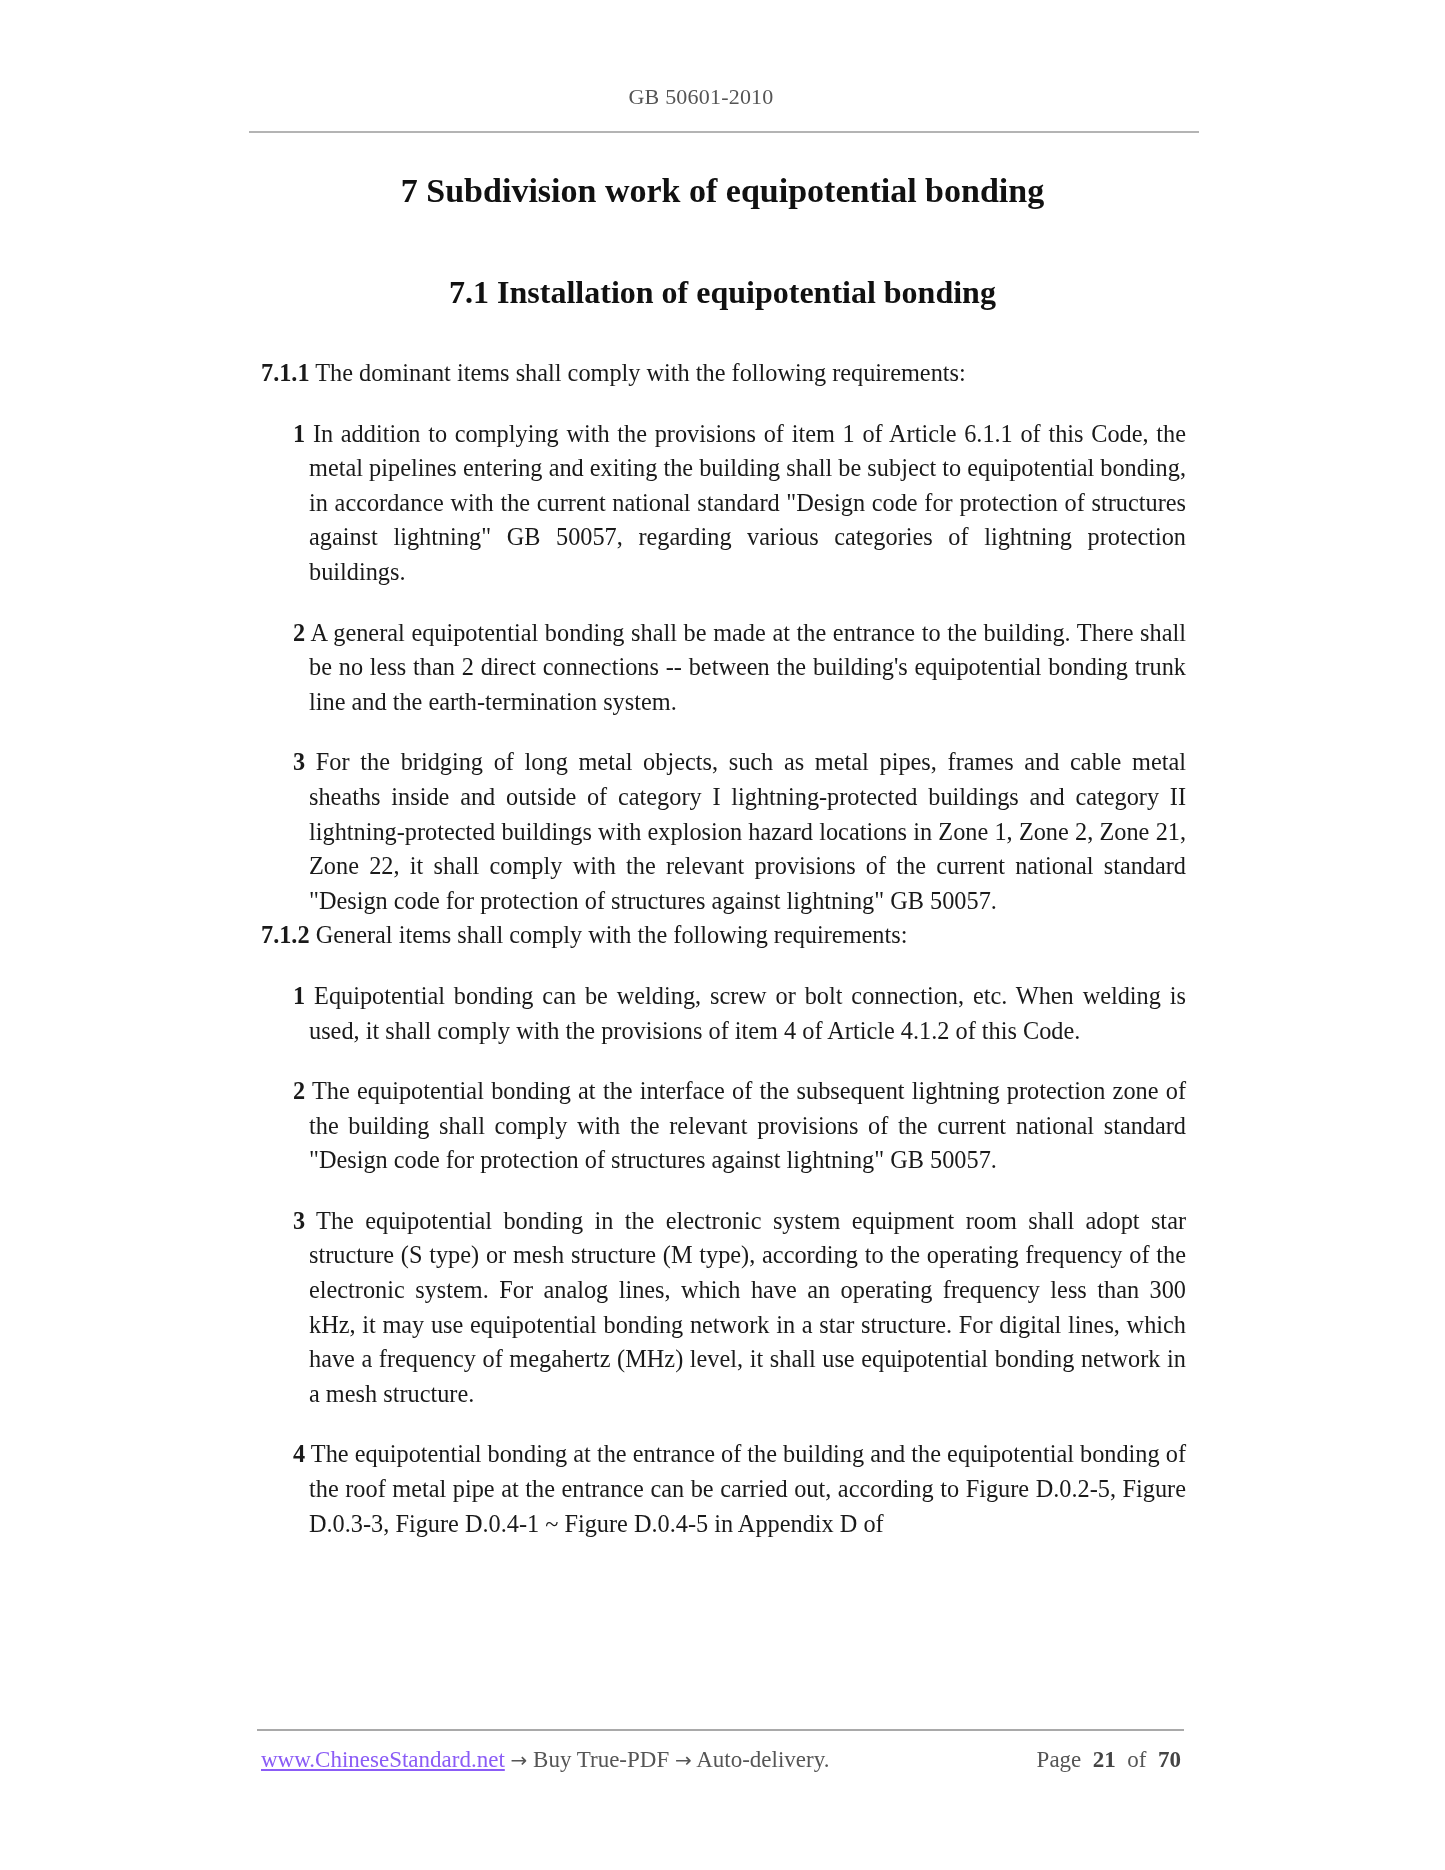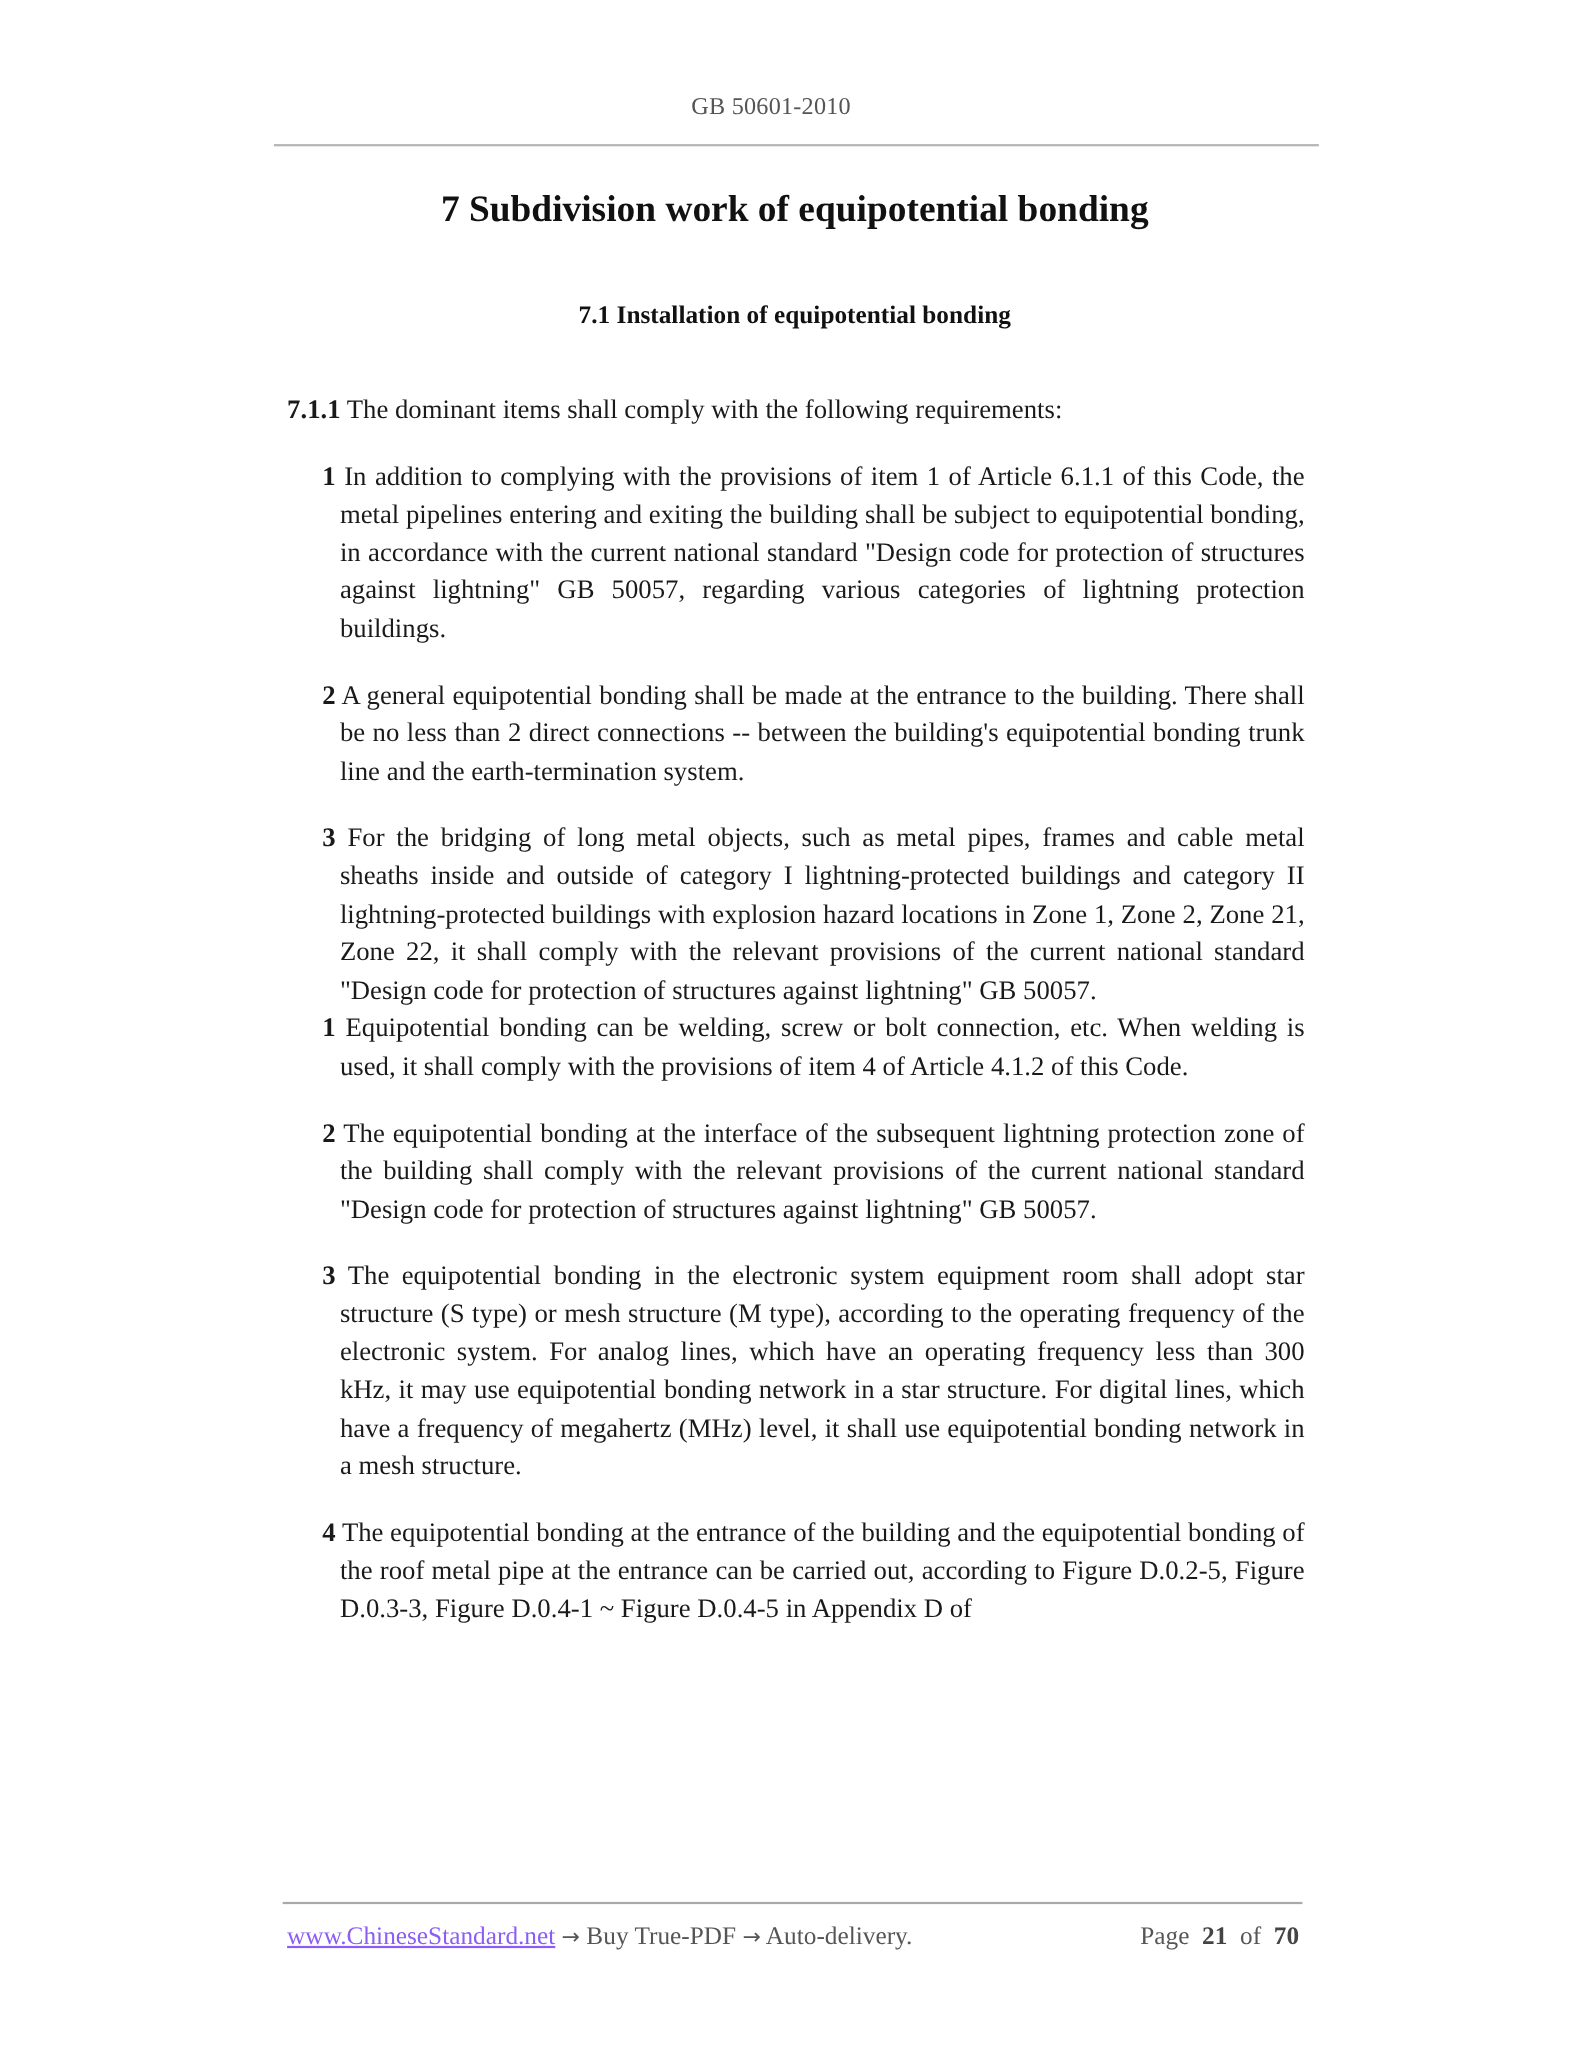--- a/index.html
+++ b/index.html
@@ -6,21 +6,21 @@
   body { width: 1445px; height: 1870px; position: relative; overflow: hidden;
          font-family: "Liberation Serif", "DejaVu Serif", serif; color: #1a1a1a; }
   .page-header { position: absolute; left: 0; width: 1402px; top: 84px; text-align: center;
                  font-size: 22px; color: #555555; letter-spacing: 0.2px; }
   .rule { position: absolute; height: 0; border-top: 2px solid #b4b4b4; }
   .rule.top { left: 249px; width: 950px; top: 131px; }
   .rule.bottom { left: 257px; width: 927px; top: 1729px; border-top-color: #a9a9a9; }
   .h1 { position: absolute; left: 0; width: 1445px; top: 172px; text-align: center;
         font-size: 34px; font-weight: bold; color: #111; }
   .h2 { position: absolute; left: 0; width: 1445px; top: 274px; text-align: center;
-        font-size: 23px; font-weight: bold; color: #111; }
+        font-size: 32px; font-weight: bold; color: #111; }
   .body { position: absolute; left: 261px; top: 356px; width: 925px; font-size: 24.3px;
           line-height: 34.6px; color: #1a1a1a; }
   .clause { margin: 0 0 26px 0; }
   .clause .num, .item .num { font-weight: bold; }
   .item { margin: 0 0 26px 32px; padding-left: 16px; text-indent: -16px; text-align: justify; }
   .item:last-child { margin-bottom: 0; }
   .items { margin: 0; }
   .footer { position: absolute; top: 1747px; left: 261px; width: 920px; font-size: 23px; color: #555555; }
   .footer .left { position: absolute; left: 0; top: 0; white-space: nowrap; }
   .footer .link { color: #8b5cf6; text-decoration: underline; }
@@ -51,20 +51,24 @@
     <p class="item">
       <span class="num">2</span>
       <span>A general equipotential bonding shall be made at the entrance to the building. There shall be no less than 2 direct connections -- between the building's equipotential bonding trunk line and the earth-termination system.</span>
     </p>
     <p class="item" style="">
       <span class="num">3</span>
       <span>For the bridging of long metal objects, such as metal pipes, frames and cable metal sheaths inside and outside of category I lightning-protected buildings and category II lightning-protected buildings with explosion hazard locations in Zone 1, Zone 2, Zone 21, Zone 22, it shall comply with the relevant provisions of the current national standard "Design code for protection of structures against lightning" GB 50057.</span>
     </p>
   </div>
 
+  <p class="clause">
+    <span class="num">7.1.2</span>
+    <span>General items shall comply with the following requirements:</span>
+  </p>
   <div class="items">
     <p class="item">
       <span class="num">1</span>
       <span>Equipotential bonding can be welding, screw or bolt connection, etc. When welding is used, it shall comply with the provisions of item 4 of Article 4.1.2 of this Code.</span>
     </p>
     <p class="item">
       <span class="num">2</span>
       <span>The equipotential bonding at the interface of the subsequent lightning protection zone of the building shall comply with the relevant provisions of the current national standard "Design code for protection of structures against lightning" GB 50057.</span>
     </p>
     <p class="item">

